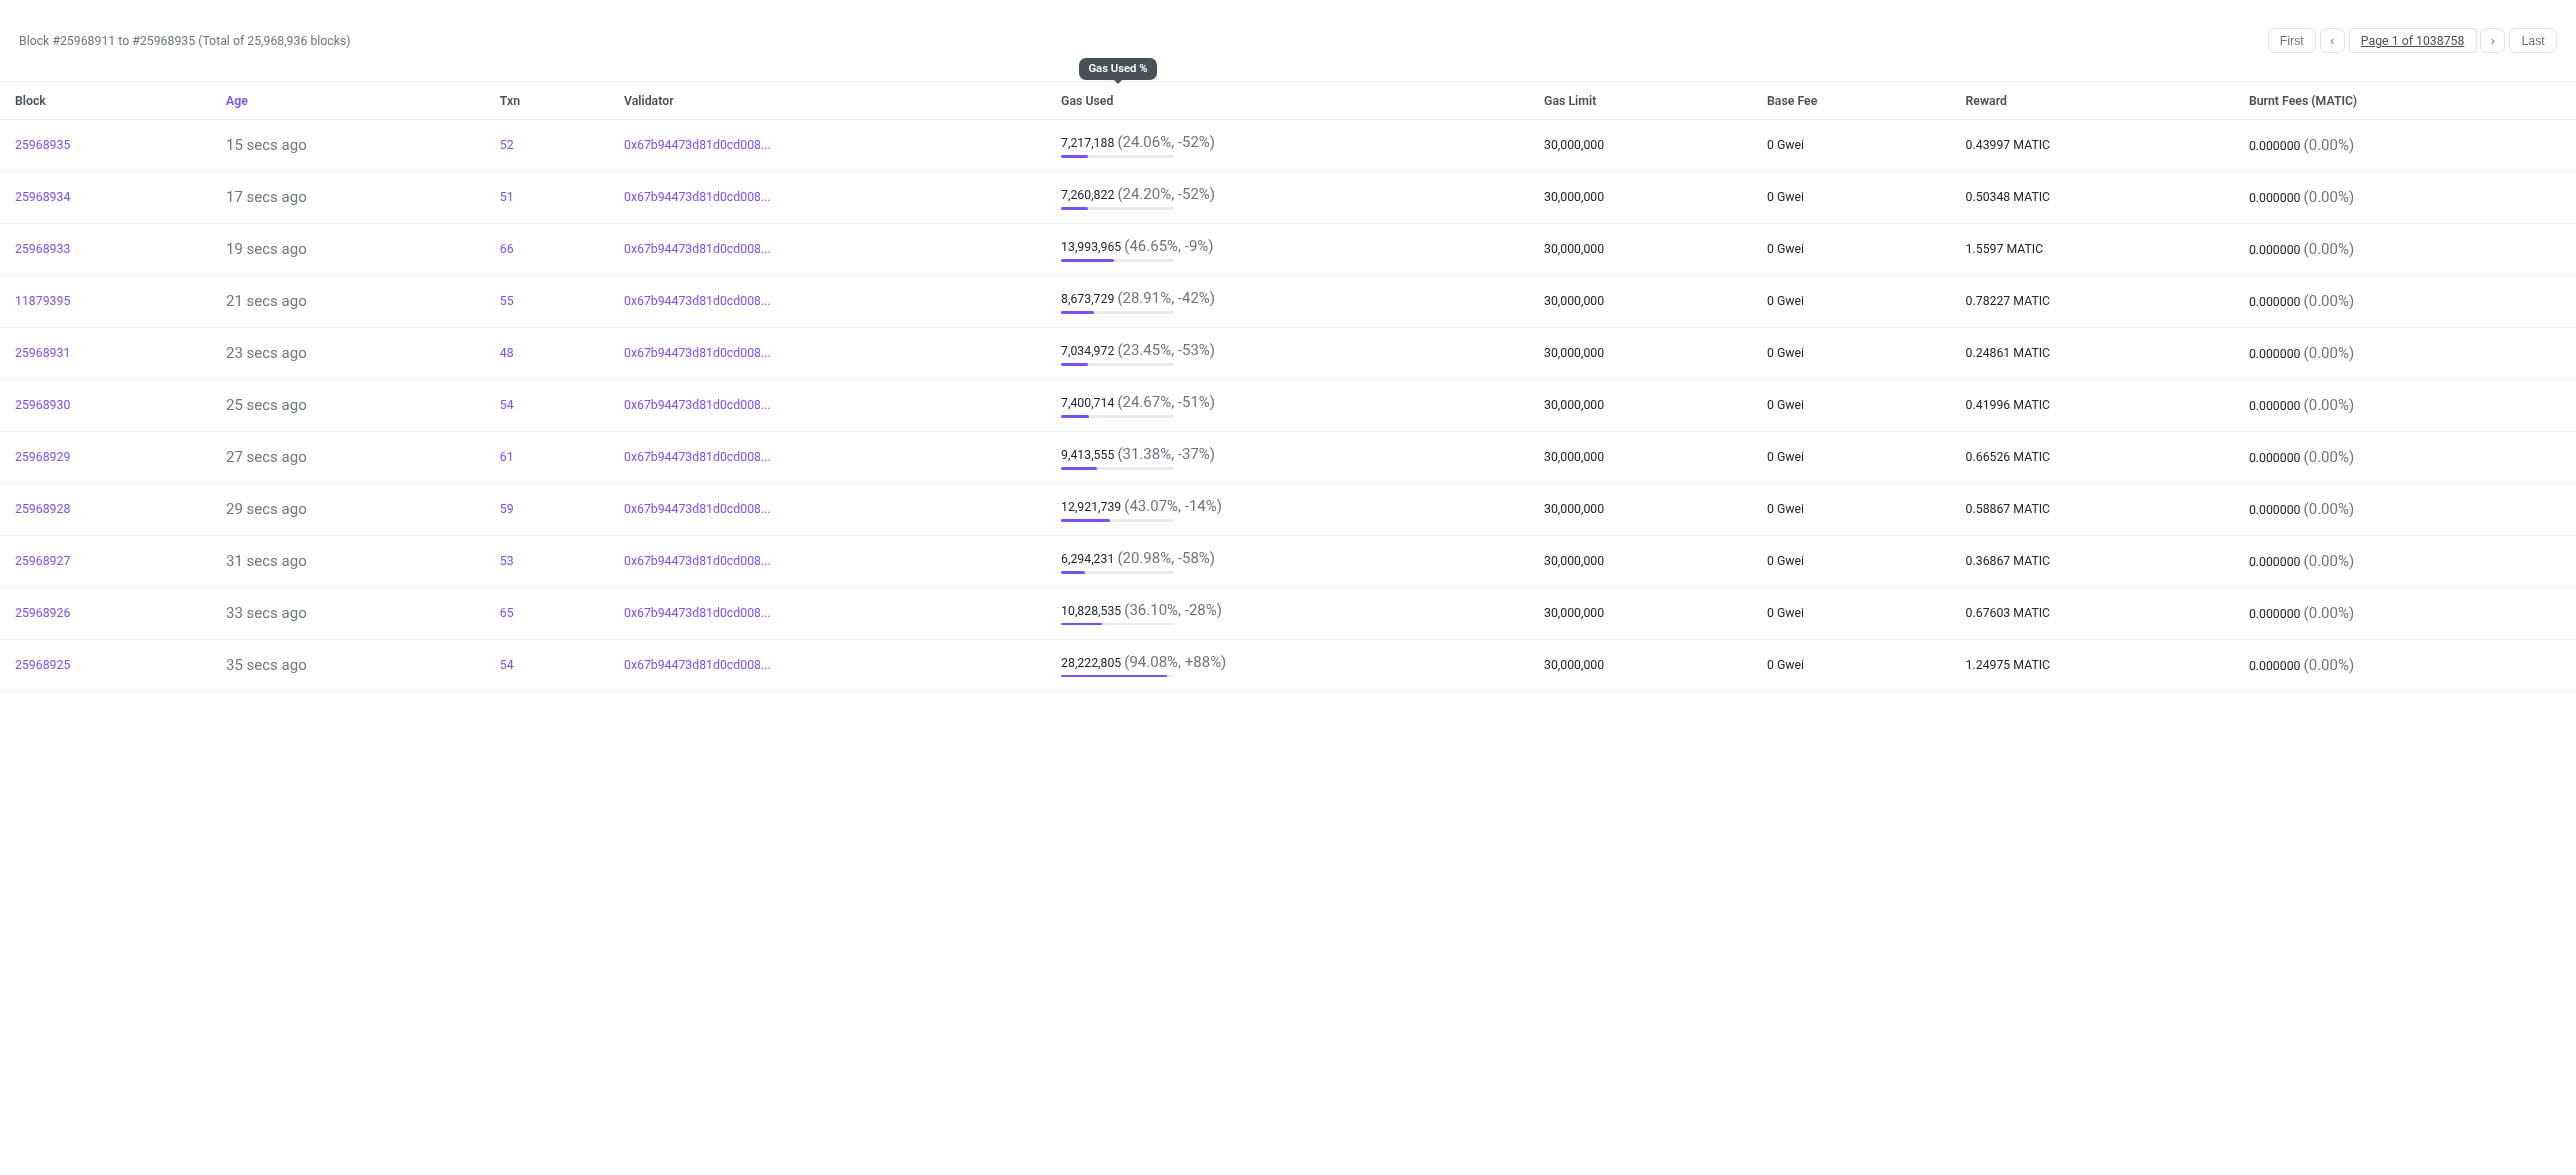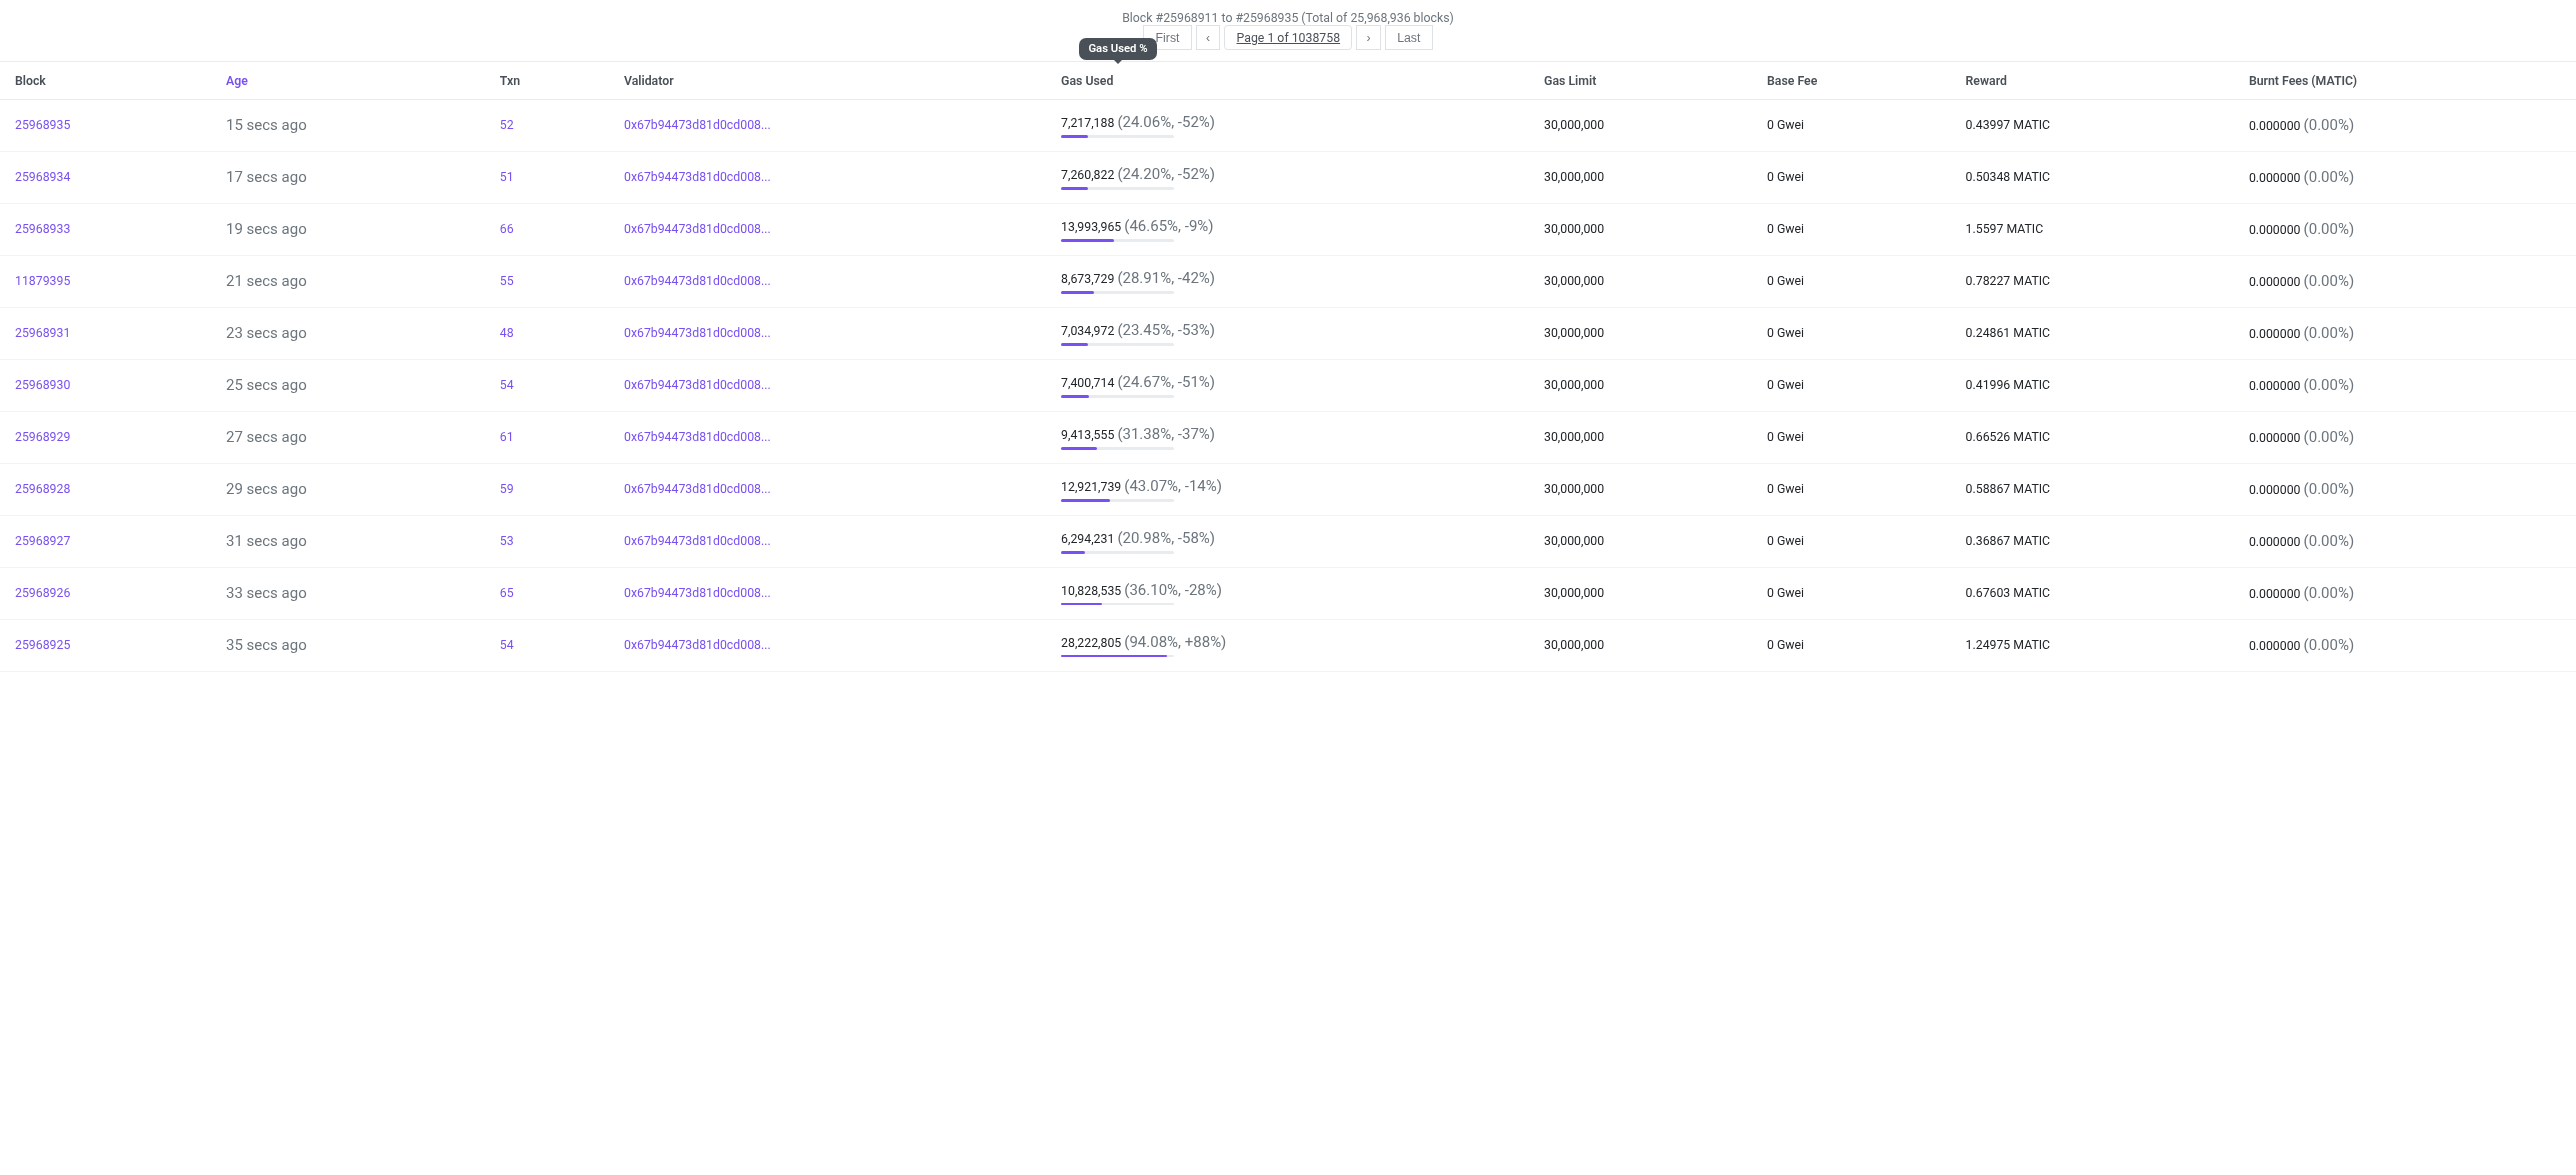--- a/index.html
+++ b/index.html
@@ -2,36 +2,35 @@
 <html style="font-size:15px"><head>
   <meta charset="utf-8">
   <style>
     * { box-sizing: border-box; margin: 0; padding: 0; }
     body { font-family: -apple-system, BlinkMacSystemFont, 'Segoe UI', Roboto, sans-serif; font-size: 13.2px; background: #fff; color: #212529; }
     
     .top-bar {
       display: flex;
       align-items: center;
       justify-content: space-between;
-      padding: 11px 19px;
+      padding: 28px 19px;
       border-bottom: 0.9px solid #e9ecef;
-      flex-direction: column;
     }
     .top-bar-left { color: #6c757d; font-size: 12.3px; }
     .pagination {
       display: flex;
       align-items: center;
       gap: 3.8px;
     }
     .pagination button {
       padding: 4.7px 11.3px;
       border: 0.9px solid #dee2e6;
       background: #fff;
       color: #6c757d;
-      border-radius: 0;
+      border-radius: 7px;
       cursor: pointer;
       font-size: 12.3px;
     }
     .pagination .page-text {
       padding: 4.7px 11.3px;
       border: 0.9px solid #dee2e6;
       border-radius: 3.8px;
       font-size: 12.3px;
       color: #495057;
       text-decoration: underline;

